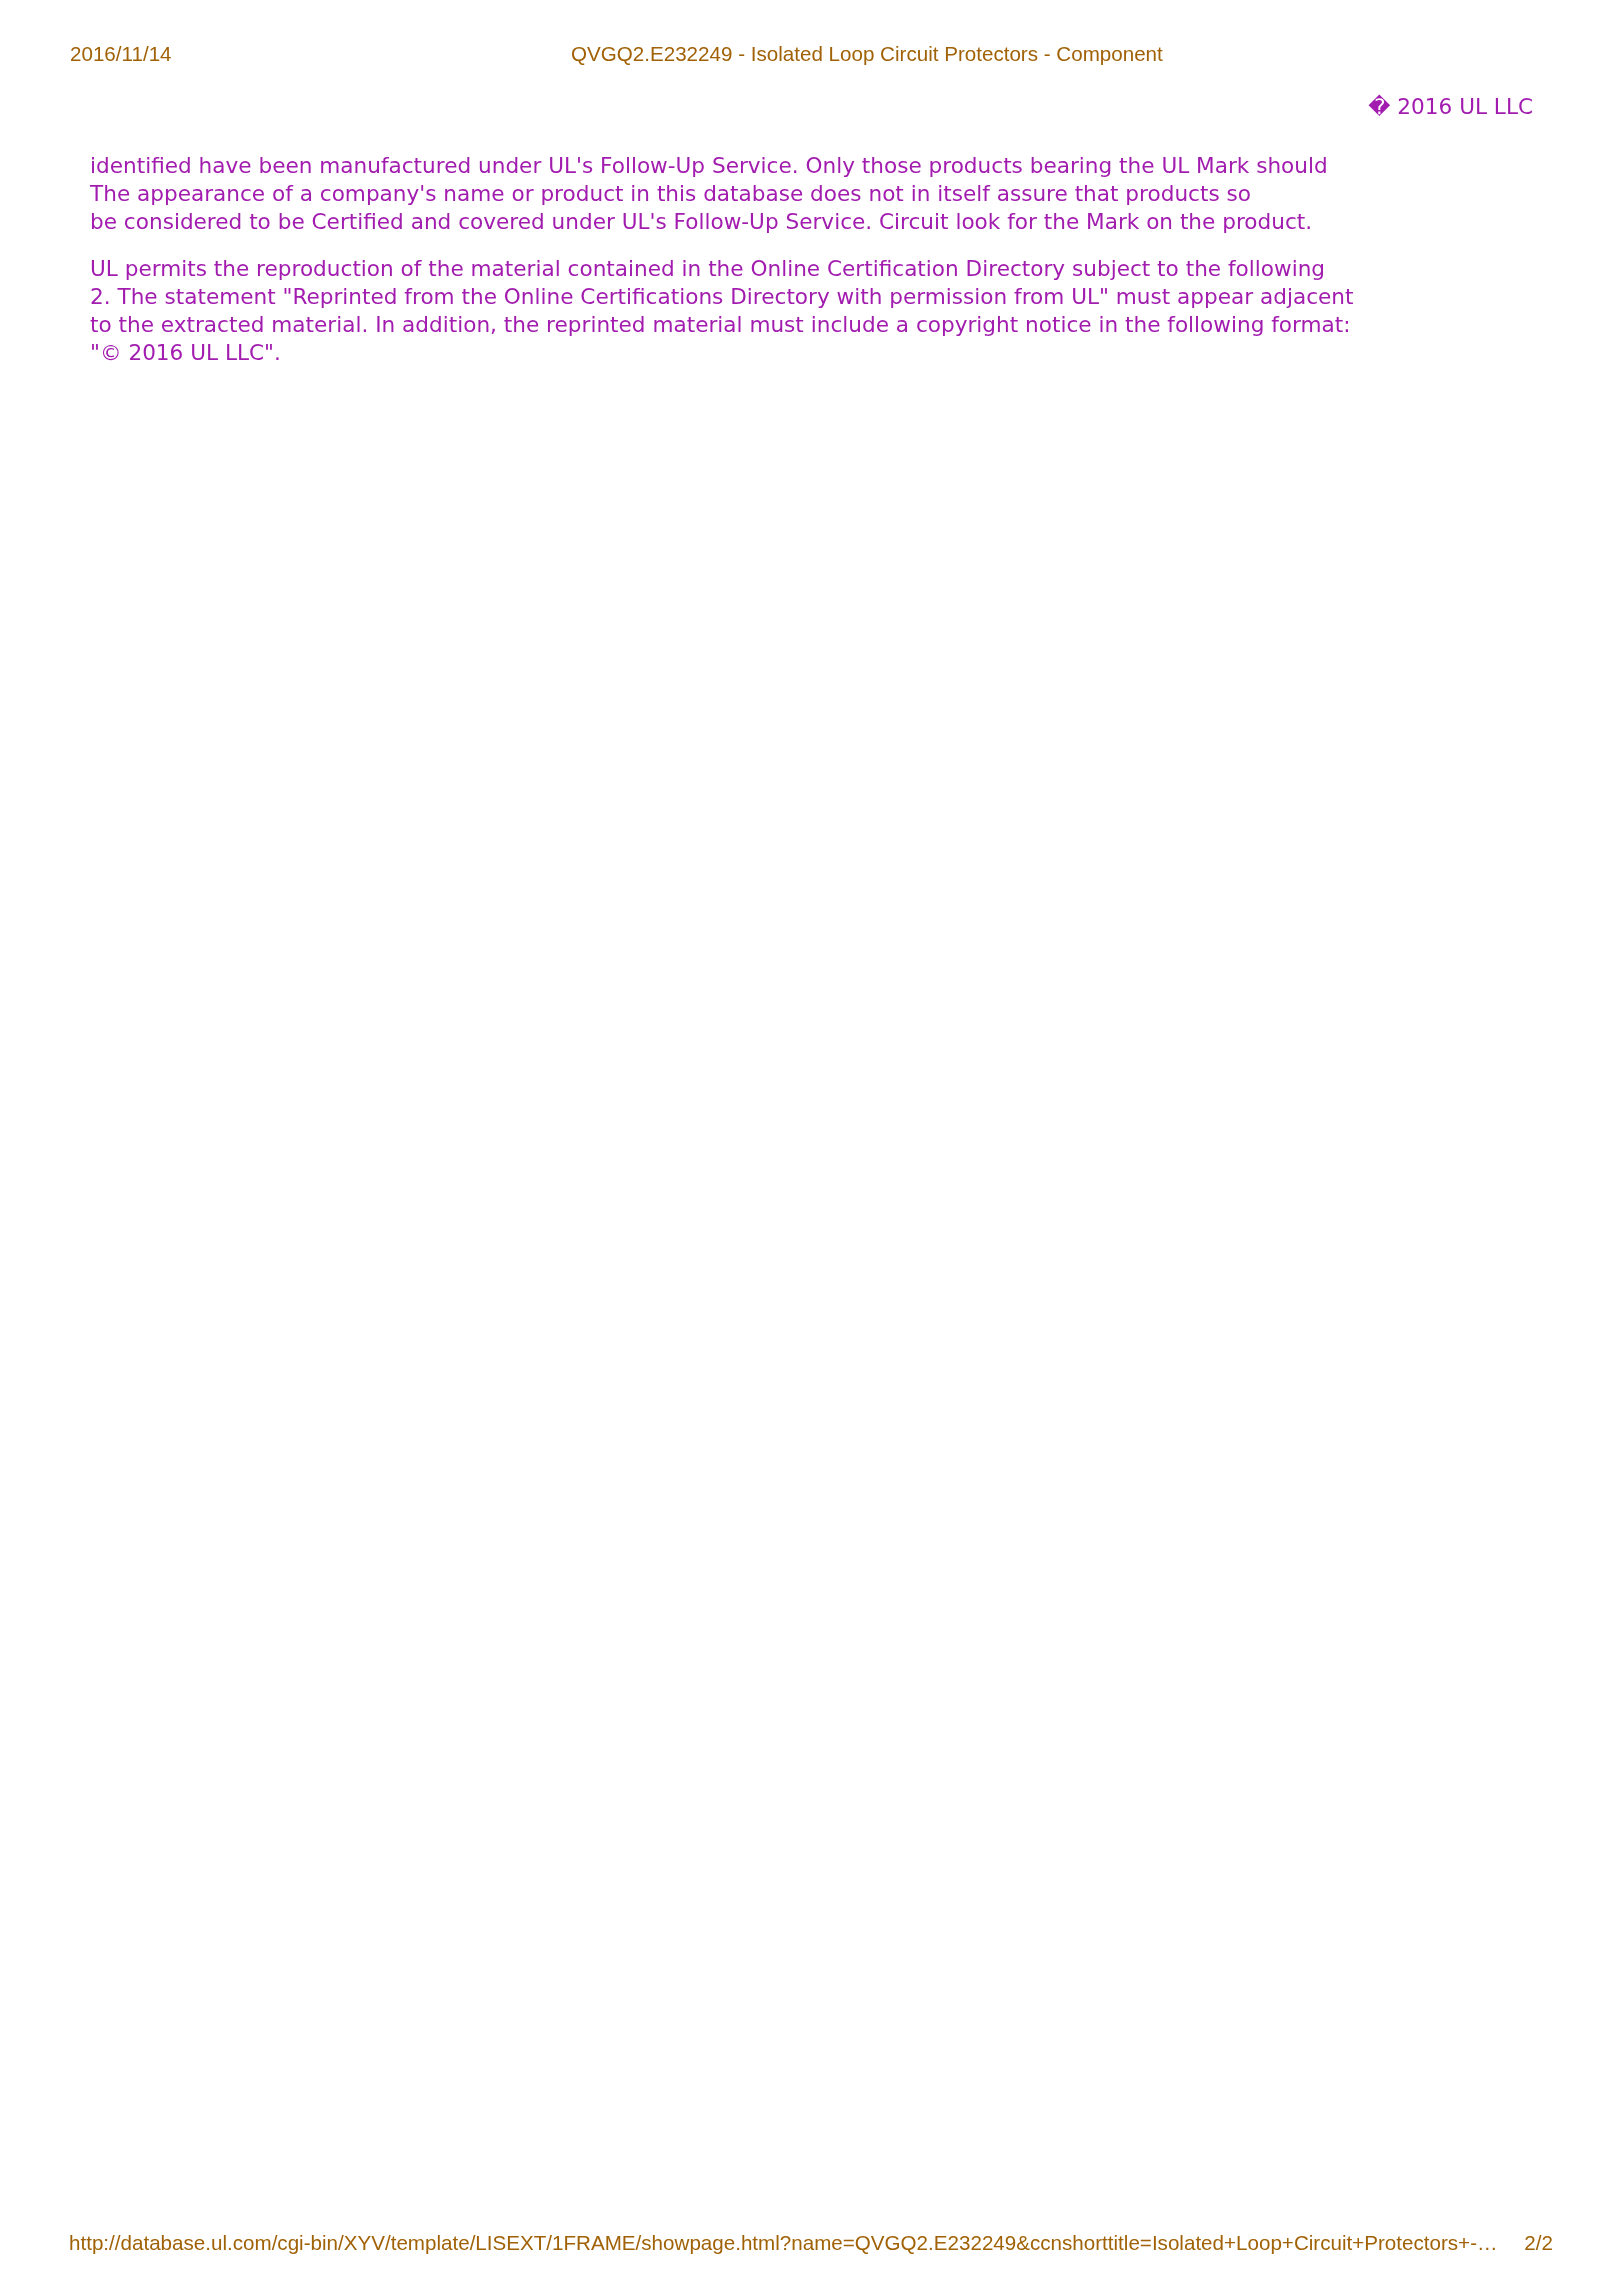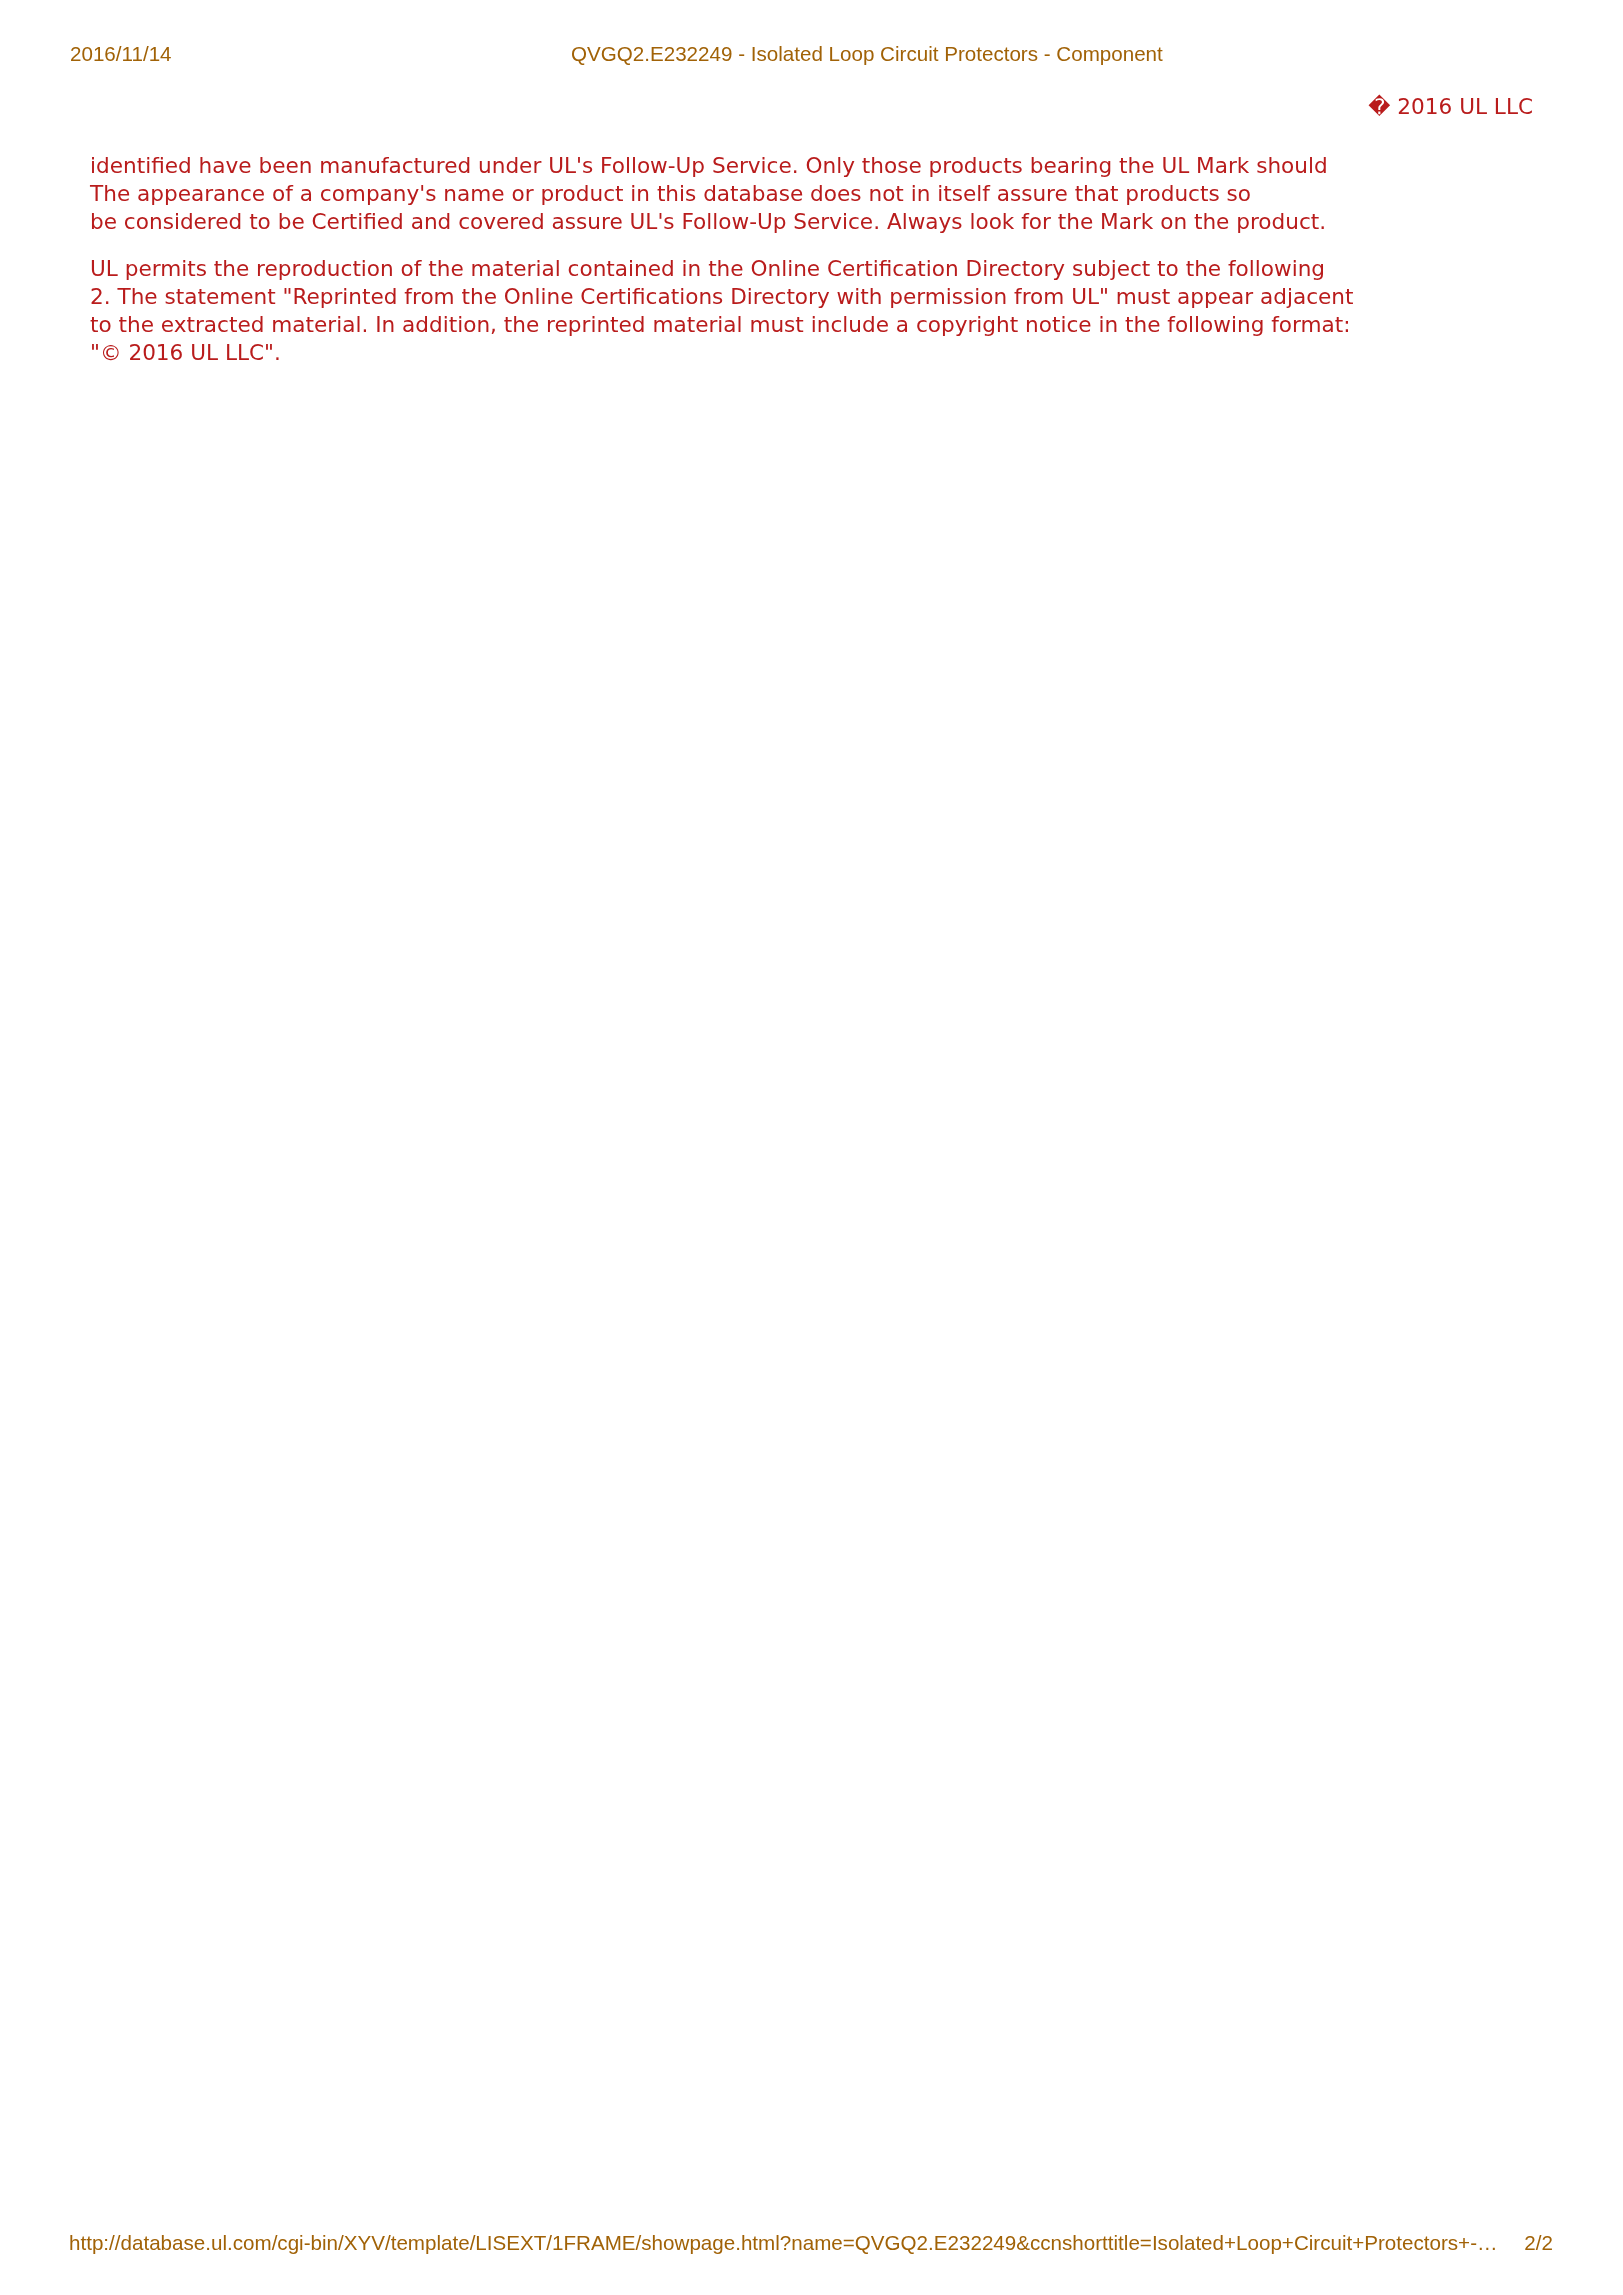--- a/index.html
+++ b/index.html
@@ -29,21 +29,21 @@
   .footer-url   { left: 69px;  top: 2232px; }
   .footer-page  { right: 70px; top: 2232px; }
 
   
   .doc {
     position: absolute;
     left: 90px;
     right: 90px;
     font-family: "DejaVu Sans", sans-serif;
     font-size: 21.6px;
-    color: #b91c1c;
+    color: #a21caf;
   }
   .copyright-line {
     top: 94px;
     text-align: right;
     line-height: 1.2;
   }
   .para { line-height: 28px; }
   .para-1 { top: 152px; }
   .para-2 { top: 255px; }
   .text-line { white-space: nowrap; }
@@ -55,21 +55,21 @@
 
   <div class="chrome header-date">2016/11/14</div>
 
   <div class="chrome header-title">QVGQ2.E232249 - Isolated Loop Circuit Protectors - Component</div>
 
   <div class="doc copyright-line">� 2016 UL LLC</div>
 
   <div class="doc para para-1">
     <div class="text-line">identified have been manufactured under UL's Follow-Up Service. Only those products bearing the UL Mark should</div>
     <div class="text-line">The appearance of a company's name or product in this database does not in itself assure that products so</div>
-    <div class="text-line">be considered to be Certified and covered assure UL's Follow-Up Service. Always look for the Mark on the product.</div>
+    <div class="text-line">be considered to be Certified and covered under UL's Follow-Up Service. Circuit look for the Mark on the product.</div>
   </div>
 
   <div class="doc para para-2">
     <div class="text-line">UL permits the reproduction of the material contained in the Online Certification Directory subject to the following</div>
     <div class="text-line">2. The statement "Reprinted from the Online Certifications Directory with permission from UL" must appear adjacent</div>
     <div class="text-line">to the extracted material. In addition, the reprinted material must include a copyright notice in the following format:</div>
     <div class="text-line">"© 2016 UL LLC".</div>
   </div>
 
   <div class="chrome footer-url">http://database.ul.com/cgi-bin/XYV/template/LISEXT/1FRAME/showpage.html?name=QVGQ2.E232249&amp;ccnshorttitle=Isolated+Loop+Circuit+Protectors+-…</div>

